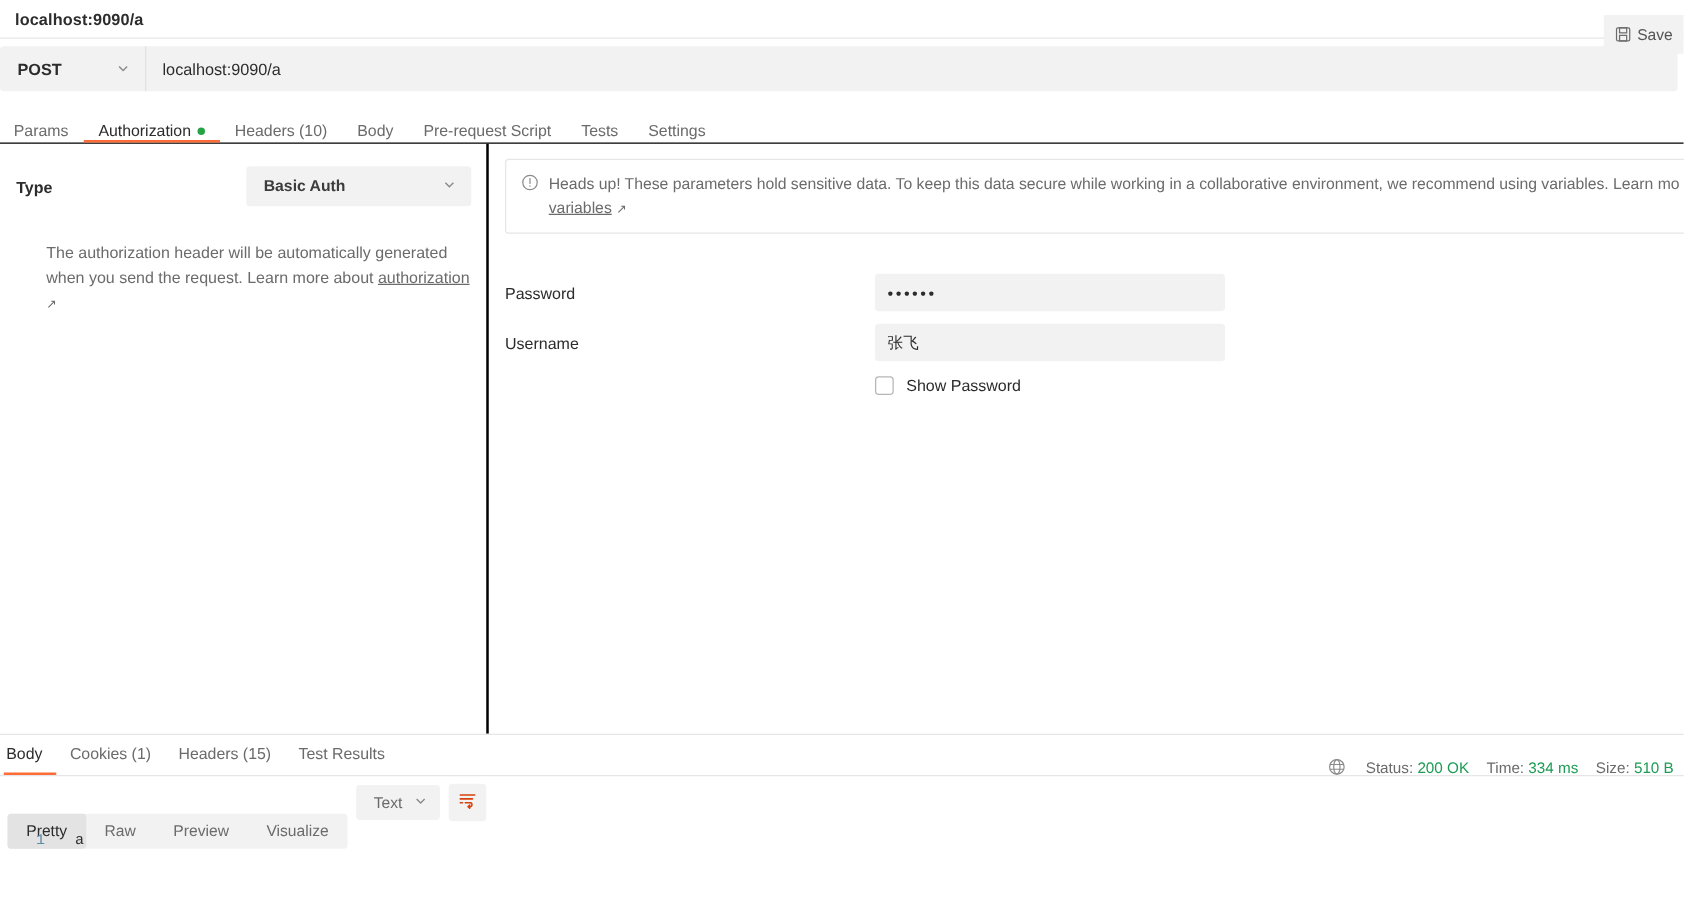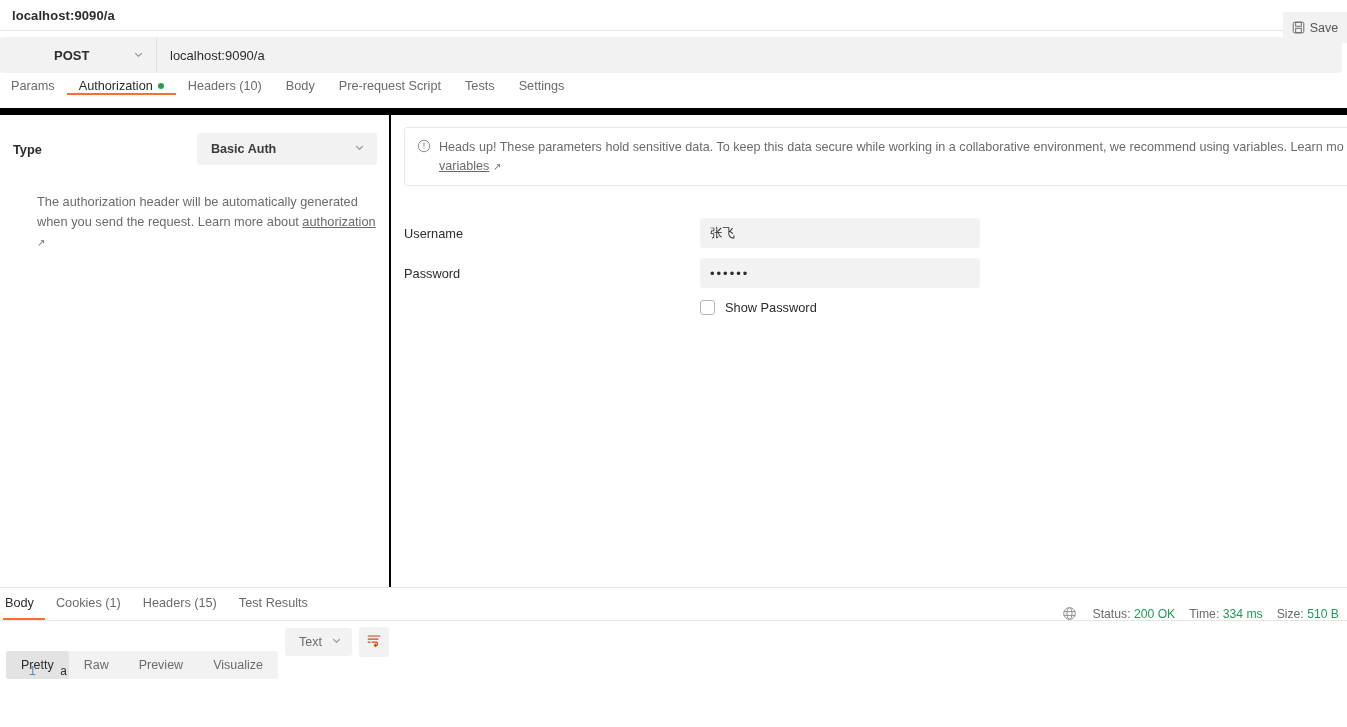--- a/index.html
+++ b/index.html
@@ -38,43 +38,43 @@
   .urlrow {
     height: 48px; min-height: 48px;
     display: flex; align-items: center;
     padding: 0 0 0 0;
   }
   .urlbar {
     margin: 0 0 0 0;
     height: 36px; width: 1342px;
     background: #f2f2f2;
     border-radius: 3px;
-    display: flex; align-items: stretch; padding-left: 40px;
+    display: flex; align-items: stretch;
   }
   .method {
     width: 117px; min-width: 117px;
     display: flex; align-items: center; justify-content: space-between;
     padding: 0 12px 0 14px;
     font-size: 13px; font-weight: bold; color: #2c2c2c;
     border-right: 1px solid #e1e1e1;
     cursor: pointer;
   }
   .url-input {
     flex: 1;
     display: flex; align-items: center;
     padding-left: 13px;
     font-size: 13px; color: #2c2c2c;
     cursor: text;
   }
 
   
   .reqtabs {
     height: 36px; min-height: 36px;
-    display: flex; align-items: flex-start;
-    border-bottom: 7px solid #000000;
+    display: flex; align-items: flex-end;
+    border-bottom: 1px solid #000000;
     padding-left: 0;
   }
   .rtab {
     display: flex; align-items: center; gap: 5px;
     padding: 0 12px;
     font-size: 12.7px; color: #6b6b6b;
     cursor: pointer; position: relative;
     border-bottom: 2px solid transparent;
   }
   .rtab.first { padding-left: 11px; }
@@ -283,26 +283,26 @@
         </span>
         <div class="notice-txt">
           <span>Heads up! These parameters hold sensitive data. To keep this data secure while working in a collaborative environment, we recommend using variables. Learn mo</span><br>
           <span class="lnk2">variables</span>
           <span class="extlink">↗</span>
         </div>
       </div>
 
       <div class="fields">
         <div class="field-row">
+          <div class="field-label">Password</div>
+          <div class="field-input dots">••••••</div>
+        </div>
+        <div class="field-row">
           <div class="field-label">Username</div>
           <div class="field-input">张飞</div>
-        </div>
-        <div class="field-row">
-          <div class="field-label">Password</div>
-          <div class="field-input dots">••••••</div>
         </div>
         <div class="check-row">
           <div class="checkbox"></div>
           <div class="check-label">Show Password</div>
         </div>
       </div>
 
     </div>
   </div>
 

